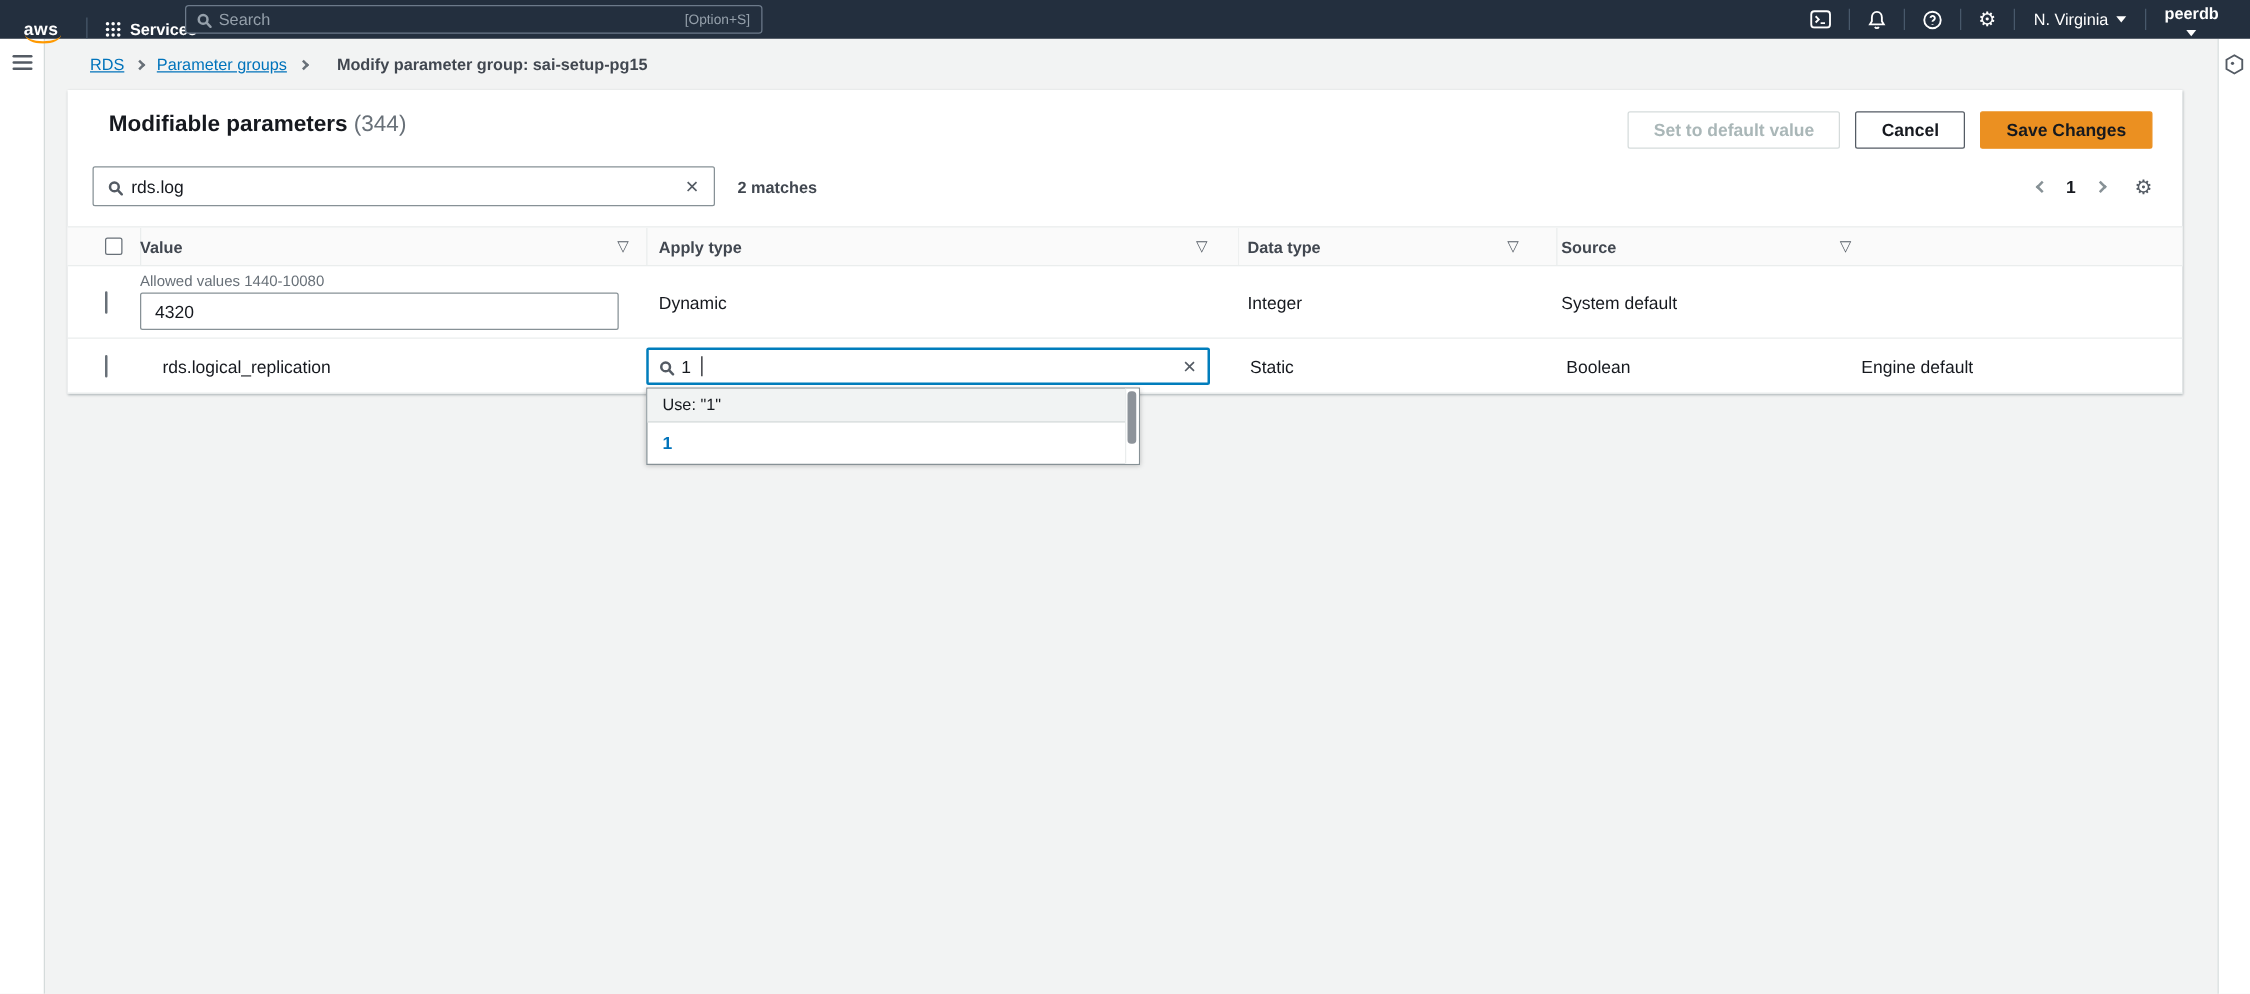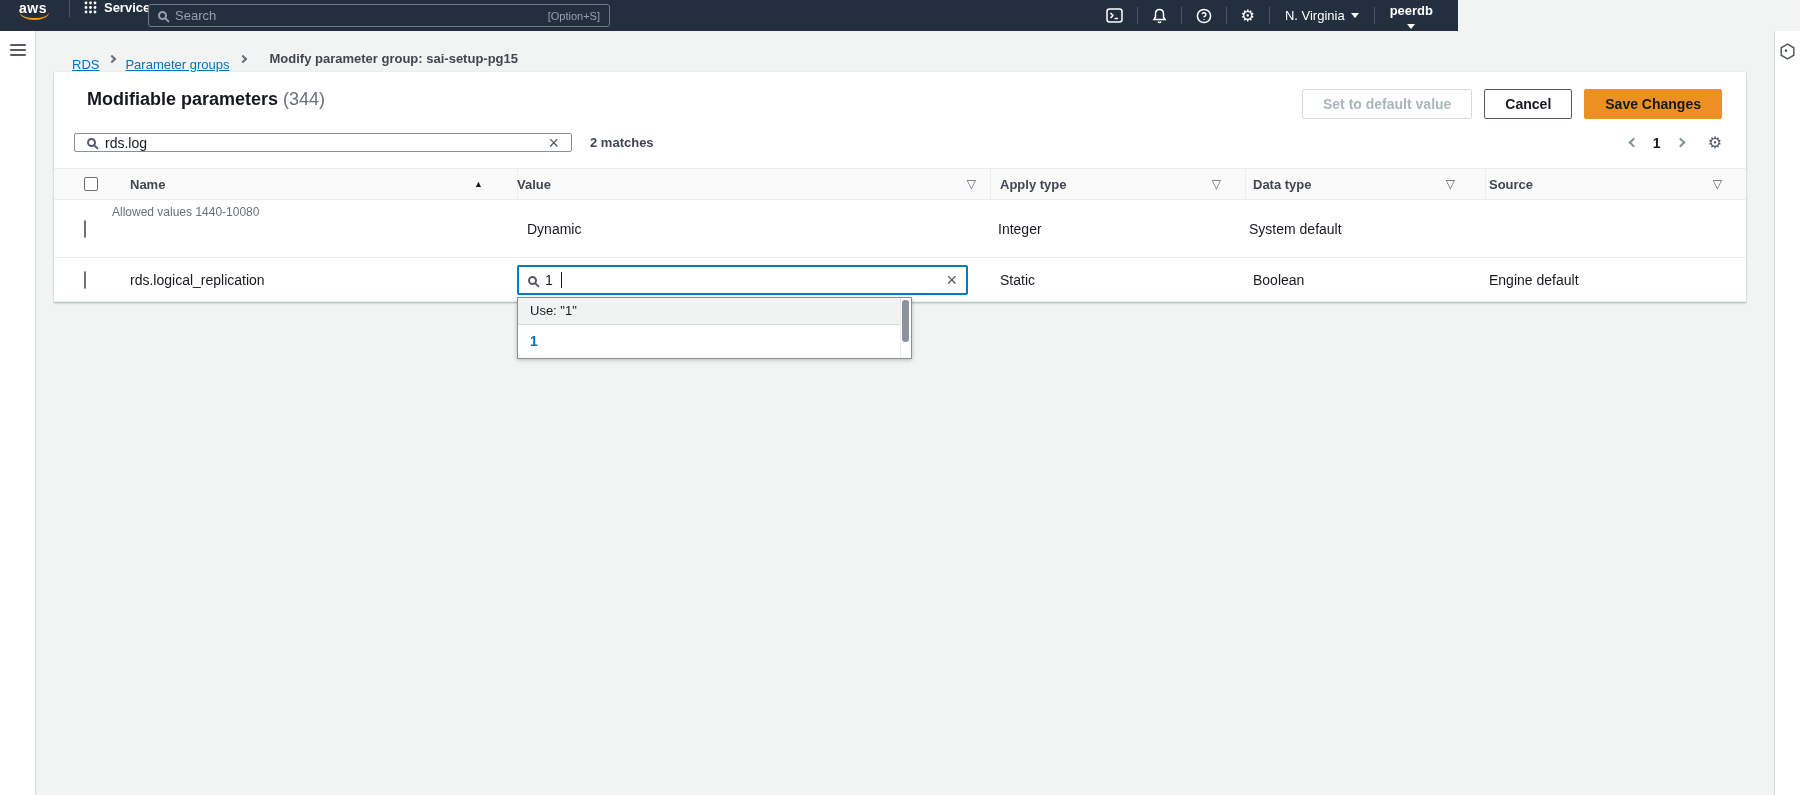--- a/index.html
+++ b/index.html
@@ -1,21 +1,21 @@
 <!DOCTYPE html>
 <html><head>
 <meta charset="utf-8">
 <style>
   * { margin:0; padding:0; box-sizing:border-box; }
   html,body { width:1800px; height:795px; overflow:hidden; }
   body { font-family:"Liberation Sans","DejaVu Sans",sans-serif; background:#f2f3f3; color:#16191f; }
 
   
-  .topbar { position:absolute; top:0; left:0; width:1458px; height:31px; background:#232f3e;
-            display:flex; align-items:flex-start; z-index:50; }
+  .topbar { position:absolute; top:0; left:0; width:1800px; height:31px; background:#232f3e;
+            display:flex; align-items:flex-end; z-index:50; }
   .aws-logo { margin-left:19px; position:relative; color:#fff; font-weight:bold; font-size:14px; letter-spacing:.5px; }
   .aws-logo::after { content:""; position:absolute; left:1px; right:-2px; bottom:-4px; height:7px;
                      border-bottom:2px solid #ff9900; border-radius:0 0 60% 60%/0 0 100% 100%; }
   .tb-divider { width:1px; height:17px; background:#48596b; margin:0 14px; }
   .services { display:flex; align-items:center; gap:7px; color:#fff; font-size:13px; font-weight:bold; }
   .tb-search { position:absolute; left:148px; top:4px; width:462px; height:23px; border:1px solid #6c7a8a;
                border-radius:3px; display:flex; align-items:center; padding:0 9px; gap:8px; background:#232f3e; }
   .tb-search .ph { color:#95a0ab; font-size:13px; flex:1; }
   .tb-search .shortcut { color:#95a0ab; font-size:11px; }
   .tb-right { position:absolute; right:12px; top:0; height:31px; display:flex; align-items:center; }
@@ -34,41 +34,41 @@
   
   .leftnav { position:absolute; left:0; top:31px; bottom:0; width:36px; background:#fff;
              border-right:1px solid #d5dbdb; z-index:40; }
   .hamburger { margin:13px 0 0 10px; width:16px; display:flex; flex-direction:column; gap:3px; cursor:pointer; }
   .hamburger span { display:block; height:2px; background:#545b64; border-radius:1px; }
   .rightpanel { position:absolute; right:0; top:31px; bottom:0; width:26px; background:#fff;
                 border-left:1px solid #d5dbdb; z-index:40; display:flex; justify-content:center; }
 
   
   .breadcrumb { position:absolute; top:44px; left:72px; display:flex; align-items:center; gap:10px; font-size:13px; }
-  .crumb-link { color:#0073bb; text-decoration:underline; cursor:pointer;margin-top:13px; }
+  .crumb-link { color:#0073bb; text-decoration:underline; cursor:pointer; }
   .crumb-current { color:#414750; font-weight:bold;padding-left:14px; }
   .crumb-sep { width:6px; height:6px; border-top:2px solid #687078; border-right:2px solid #687078;
                transform:rotate(45deg); margin-top:1px; }
 
   
   .card { position:absolute; left:54px; top:72px; width:1692px; background:#fff;
           box-shadow:0 1px 2px rgba(0,28,36,.3); }
   .card-head { display:flex; justify-content:space-between; align-items:flex-start; padding:17px 24px 0 33px; }
   .page-title { font-size:18px; font-weight:bold; color:#16191f; }
   .page-title .count { color:#687078; font-weight:normal; }
   .head-actions { display:flex; gap:12px; }
   .btn { height:30px; padding:0 20px; font-size:14px; font-weight:bold; border-radius:2px;
          background:#fff; border:1px solid #545b64; color:#16191f; cursor:pointer;
          font-family:inherit; }
   .btn.disabled { color:#aab7b8; border-color:#d5dbdb; cursor:default; }
   .btn.primary { background:#eb9021; border-color:#eb9021; color:#16191f;text-align:center; }
 
   
   .filter-row { display:flex; align-items:center; margin:14px 24px 0 20px; }
-  .search-box { width:498px; height:19px; border:1px solid #879196; border-radius:2px; background:#fff;
+  .search-box { width:498px; height:32px; border:1px solid #879196; border-radius:2px; background:#fff;
                 display:flex; align-items:center; padding:0 12px; gap:9px; }
   .search-box .query { flex:1; font-size:14px; color:#16191f; }
   .x-icon { font-size:18px; color:#545b64; line-height:1; cursor:pointer; }
   .matches { margin-left:18px; font-size:13px; font-weight:bold; color:#414750; }
   .spacer { flex:1; }
   .pager { display:flex; align-items:center; gap:16px; margin-right:8px; }
   .chev { width:7px; height:7px; border-top:2px solid #879196; border-right:2px solid #879196; cursor:pointer; }
   .chev.left { transform:rotate(-135deg); }
   .chev.right { transform:rotate(45deg); }
   .page-num { font-size:14px; font-weight:bold; color:#16191f; }
@@ -251,24 +251,20 @@
     </div>
     <span class="gear-glyph">⚙</span>
   </div>
 
   <div class="tbl">
 
     <div class="trow thead">
       <div class="th">
           <span class="checkbox"></span>
         </div>
-      <div class="th th-name">
-        <span>Name</span>
-        <span class="sort-arrow">▲</span>
-      </div>
       <div class="th sep">
         <span>Value</span>
         <span class="filter-tri f-value">▽</span>
       </div>
       <div class="th sep th-apply">
         <span>Apply type</span>
         <span class="filter-tri f-apply">▽</span>
       </div>
       <div class="th sep th-data">
         <span>Data type</span>
@@ -277,20 +273,21 @@
       <div class="th sep th-source">
         <span>Source</span>
         <span class="filter-tri f-source">▽</span>
       </div>
     </div>
 
     <div class="trow tr-body tr-1">
       <div><span class="checkbox"></span></div>
       <div class="value-cell">
         <div class="hint">Allowed values 1440-10080</div>
+        <input class="val-input" type="text" value="4320" style="">
       </div>
       <div class="cell-apply">Dynamic</div>
       <div class="cell-data">Integer</div>
       <div class="cell-source">System default</div>
     </div>
 
     <div class="trow tr-body tr-2">
       <div><span class="checkbox"></span></div>
       <div class="cell-name">rds.logical_replication</div>
       <div class="value-cell" style="overflow:visible;">

